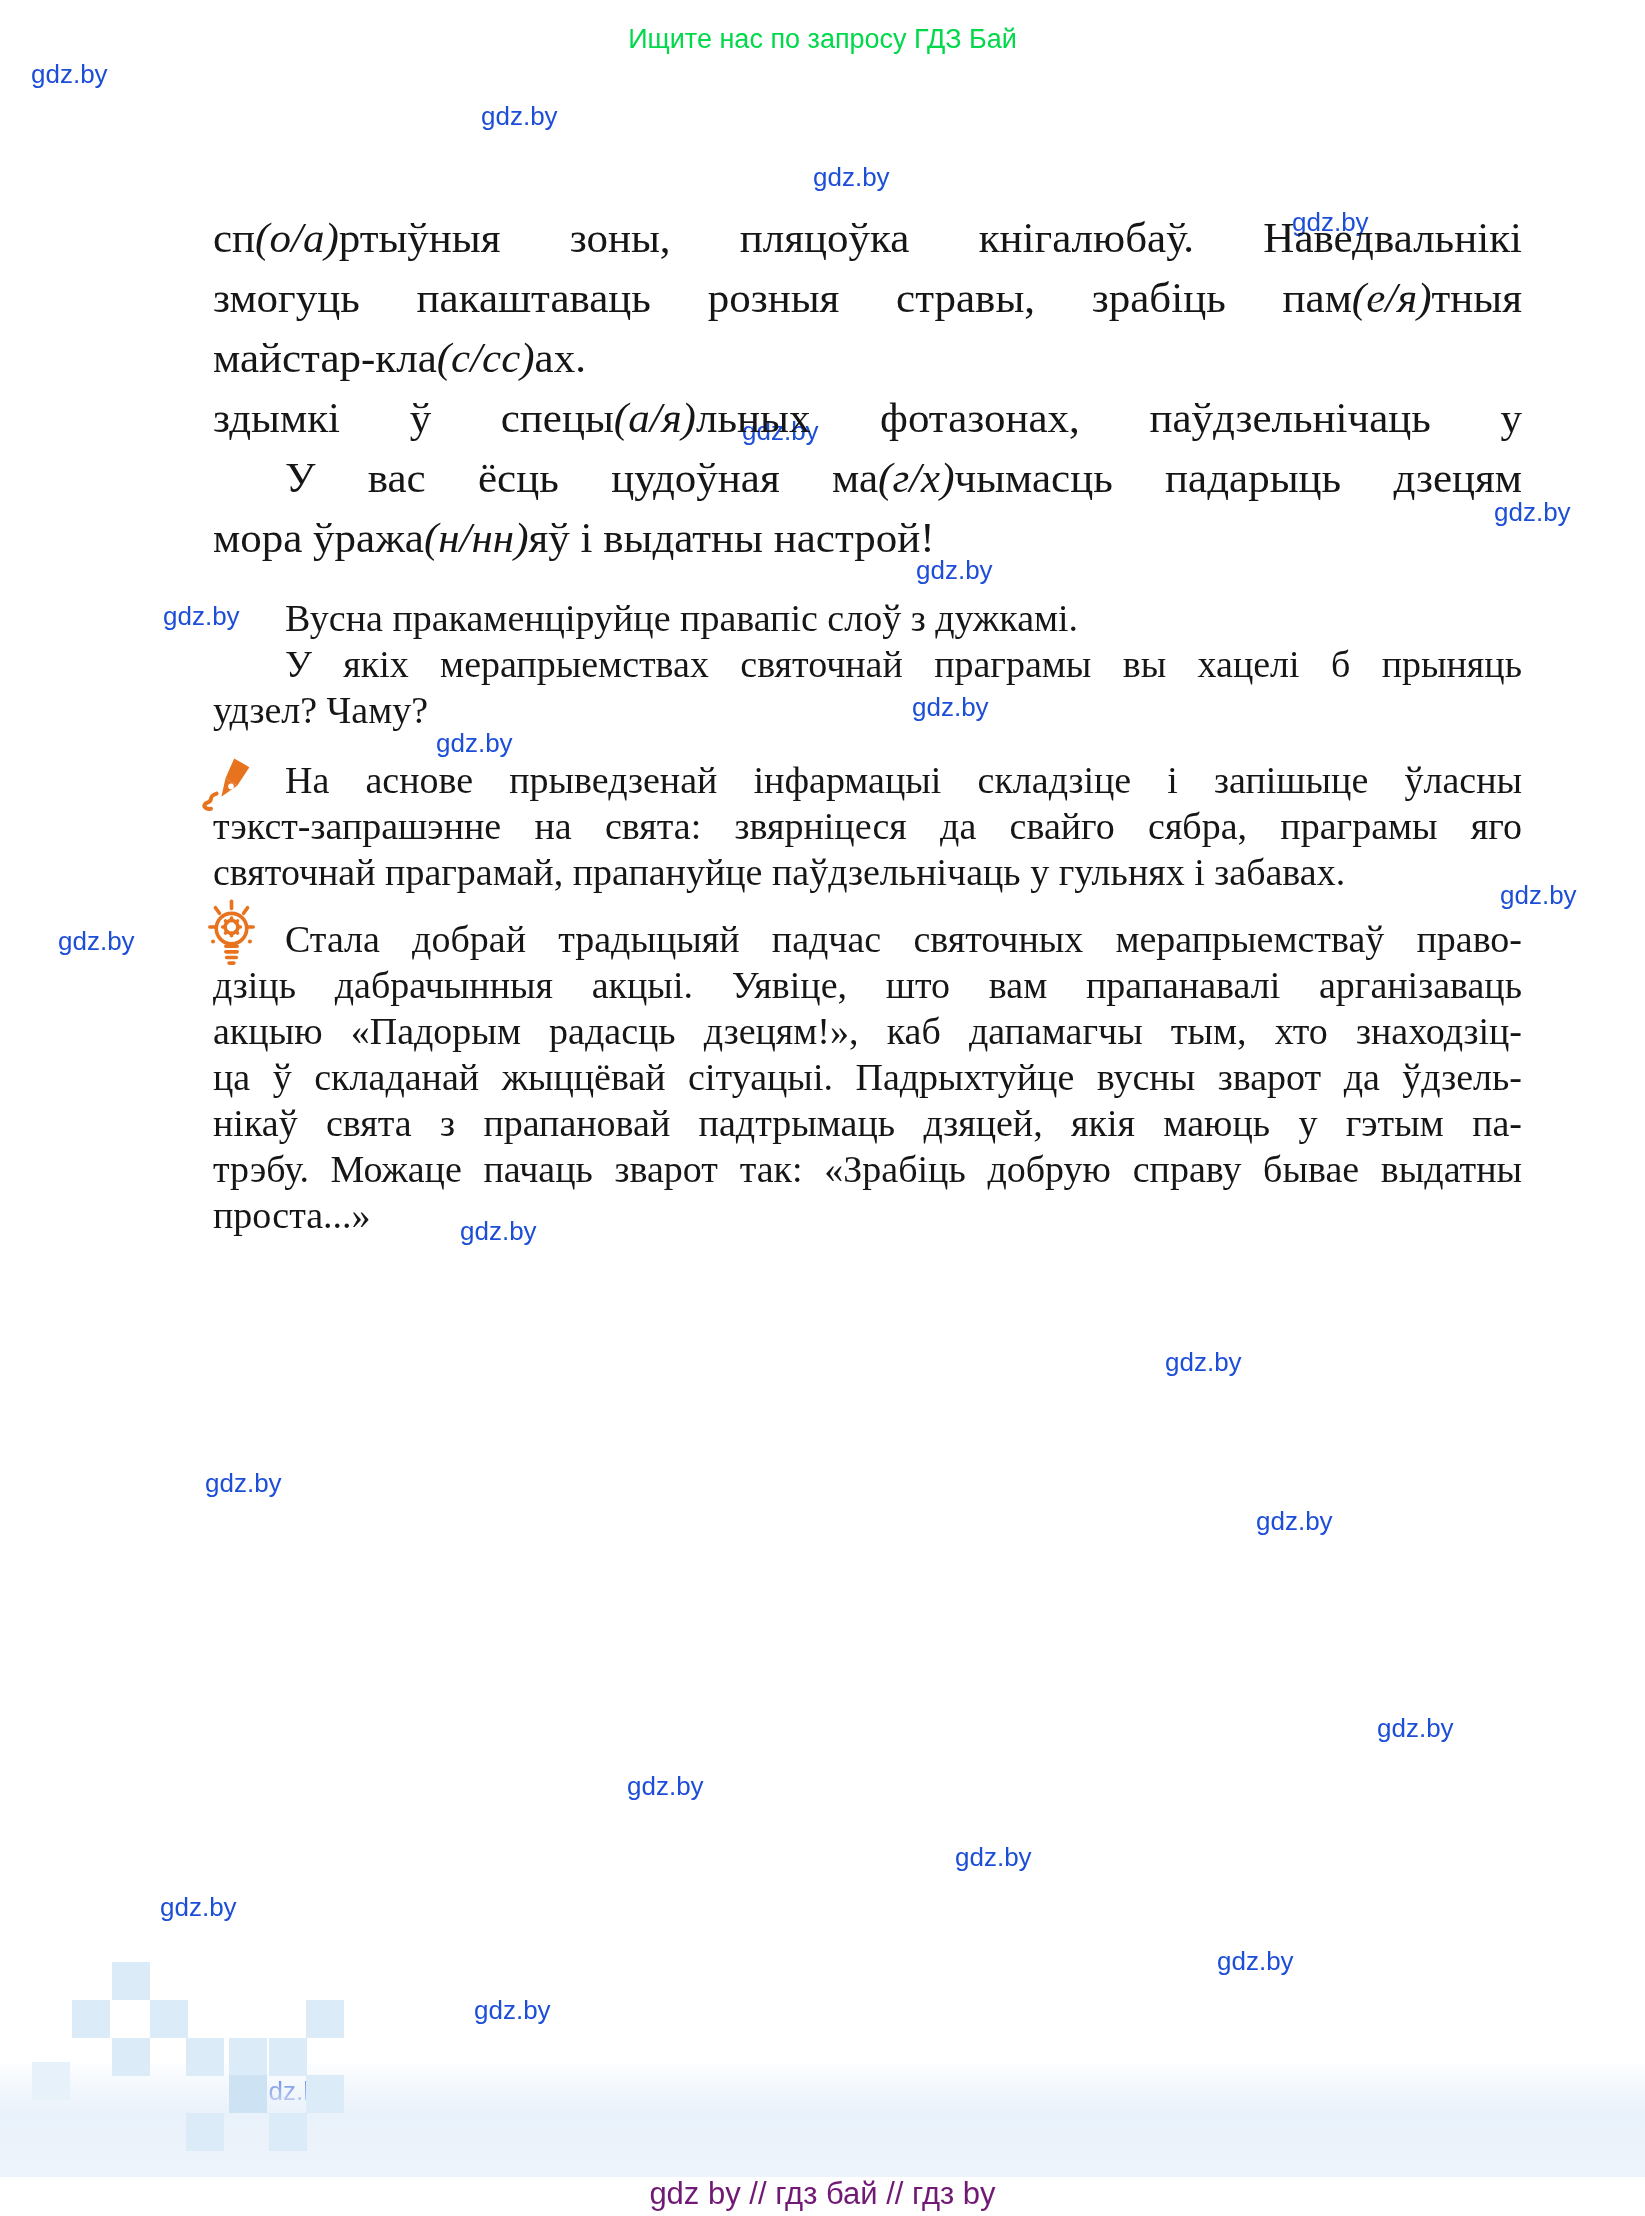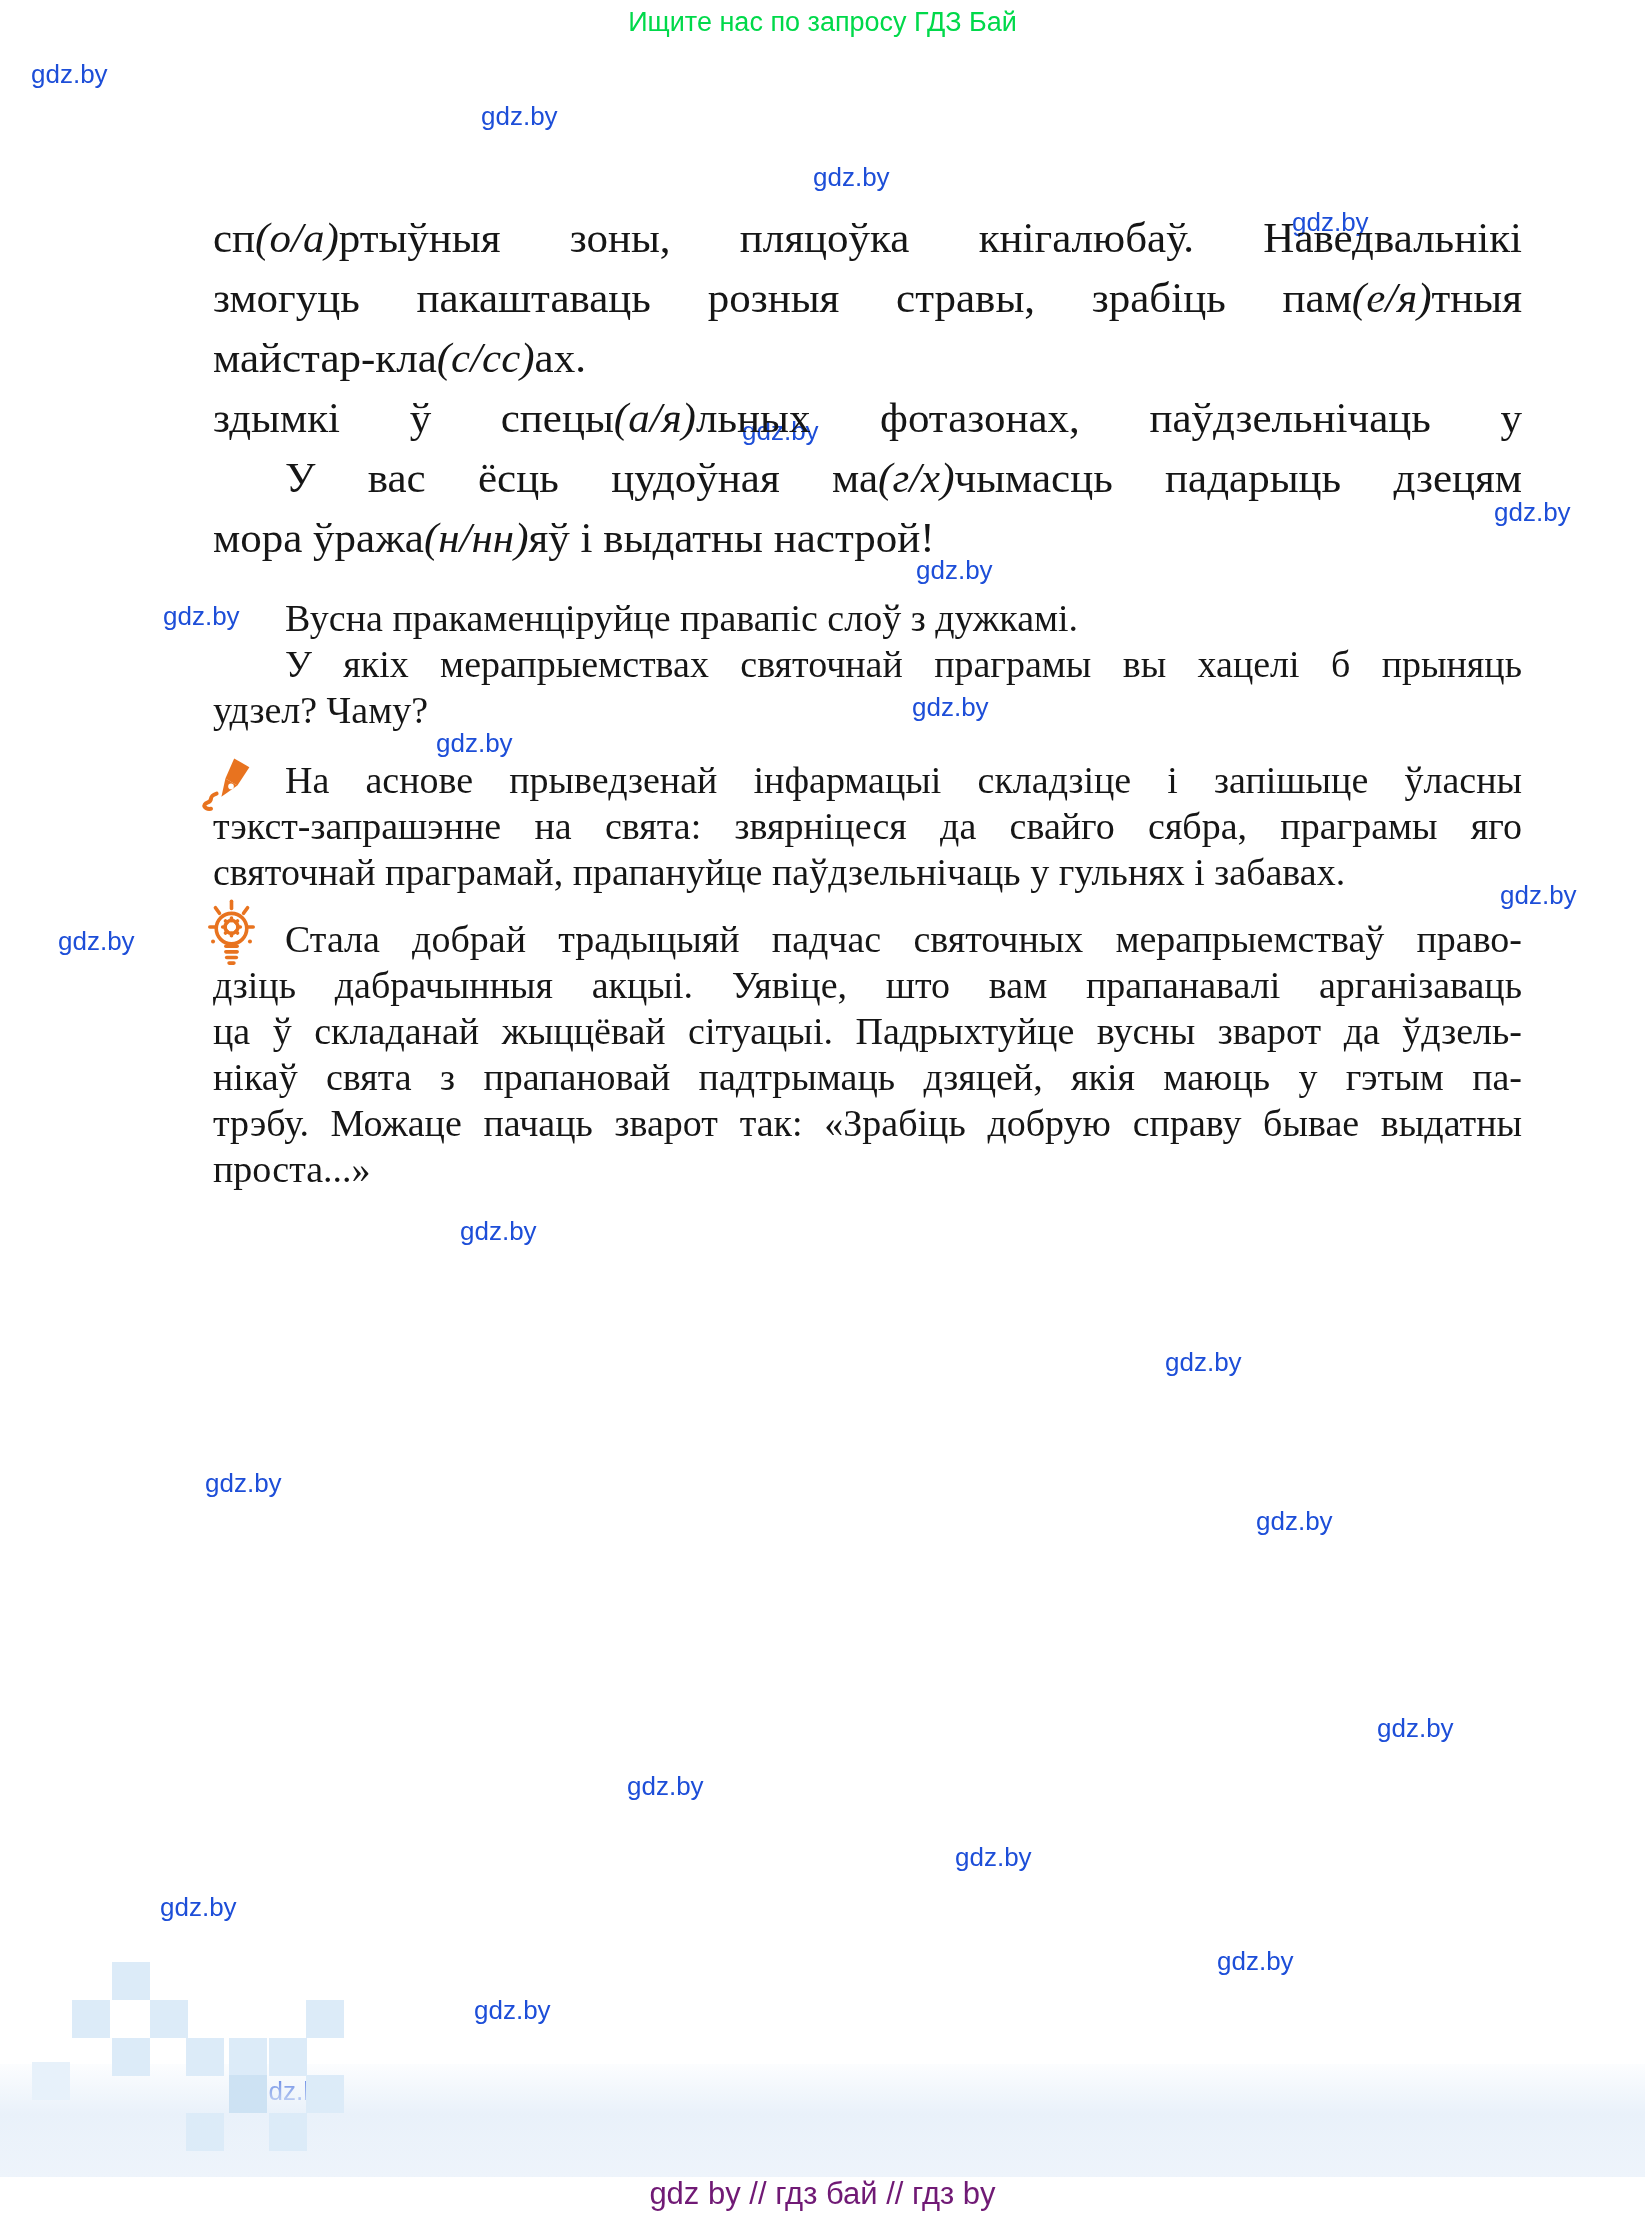--- a/index.html
+++ b/index.html
@@ -6,21 +6,21 @@
   .page{
     position:relative;
     width:1645px;height:2216px;
     background:#ffffff;
     overflow:hidden;
     font-family:"Liberation Serif","DejaVu Serif",serif;
     color:#161616;
   }
   
   .banner{
-    position:absolute;top:6px;left:0;width:100%;
+    position:absolute;top:23px;left:0;width:100%;
     text-align:center;
     font-family:"Liberation Sans","DejaVu Sans",sans-serif;
     font-size:27px;line-height:32px;
   }
   
   #text-column{
     position:absolute;left:213px;top:208px;width:1309px;
   }
   .para{position:relative;}
   .para .line{
@@ -158,20 +158,21 @@
         <line x1="30" y1="81" x2="36" y2="81"></line>
       </g>
       <g fill="#e8731f">
         <circle cx="10" cy="54" r="2.5"></circle>
         <circle cx="56" cy="54" r="2.5"></circle>
       </g>
     </svg>
   </span>
 <div class="line indent">Стала добрай традыцыяй падчас святочных мерапрыемстваў право-</div>
         <div class="line">дзіць дабрачынныя акцыі. Уявіце, што вам прапанавалі арганізаваць</div>
+        <div class="line">акцыю «Падорым радасць дзецям!», каб дапамагчы тым, хто знаходзіц-</div>
         <div class="line">ца ў складанай жыццёвай сітуацыі. Падрыхтуйце вусны зварот да ўдзель-</div>
         <div class="line">нікаў свята з прапановай падтрымаць дзяцей, якія маюць у гэтым па-</div>
         <div class="line">трэбу. Можаце пачаць зварот так: «Зрабіць добрую справу бывае выдатны</div>
         <div class="line last">проста...»</div>
       </div>
     </div>
 
   <div class="band"></div>
   <div>
     <div class="sq c1" style="left:112px;top:1962px;"></div>

